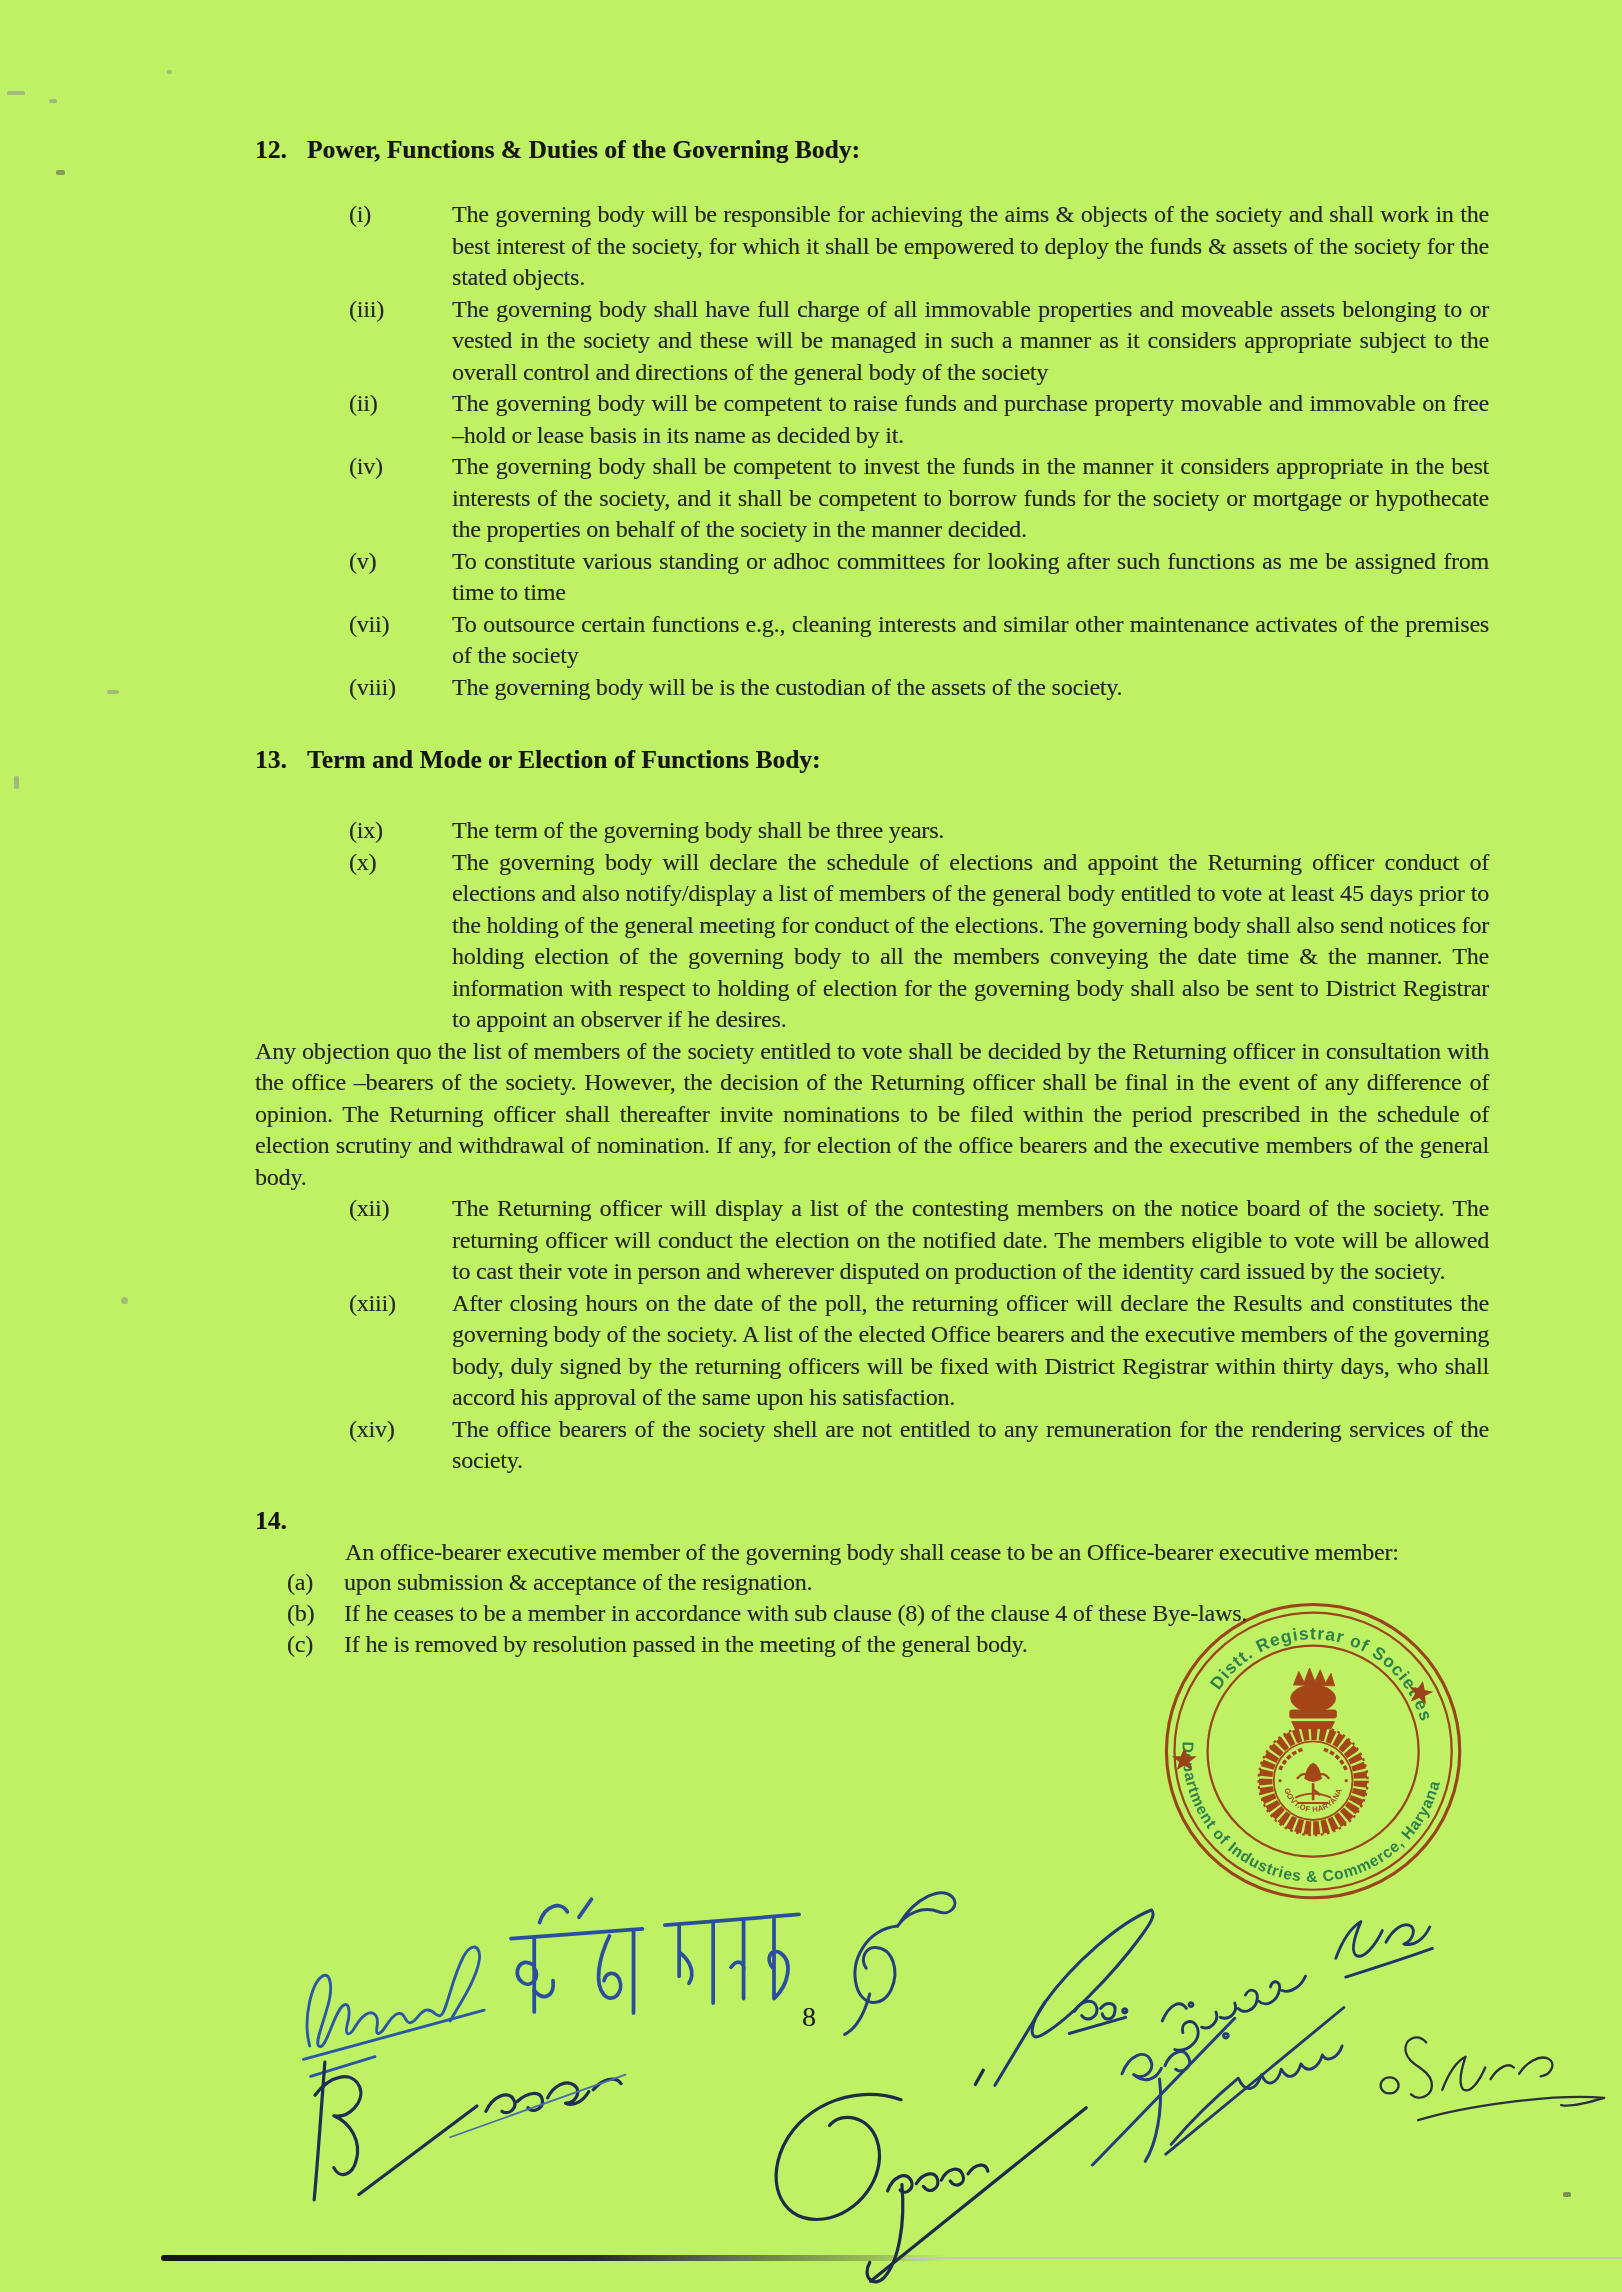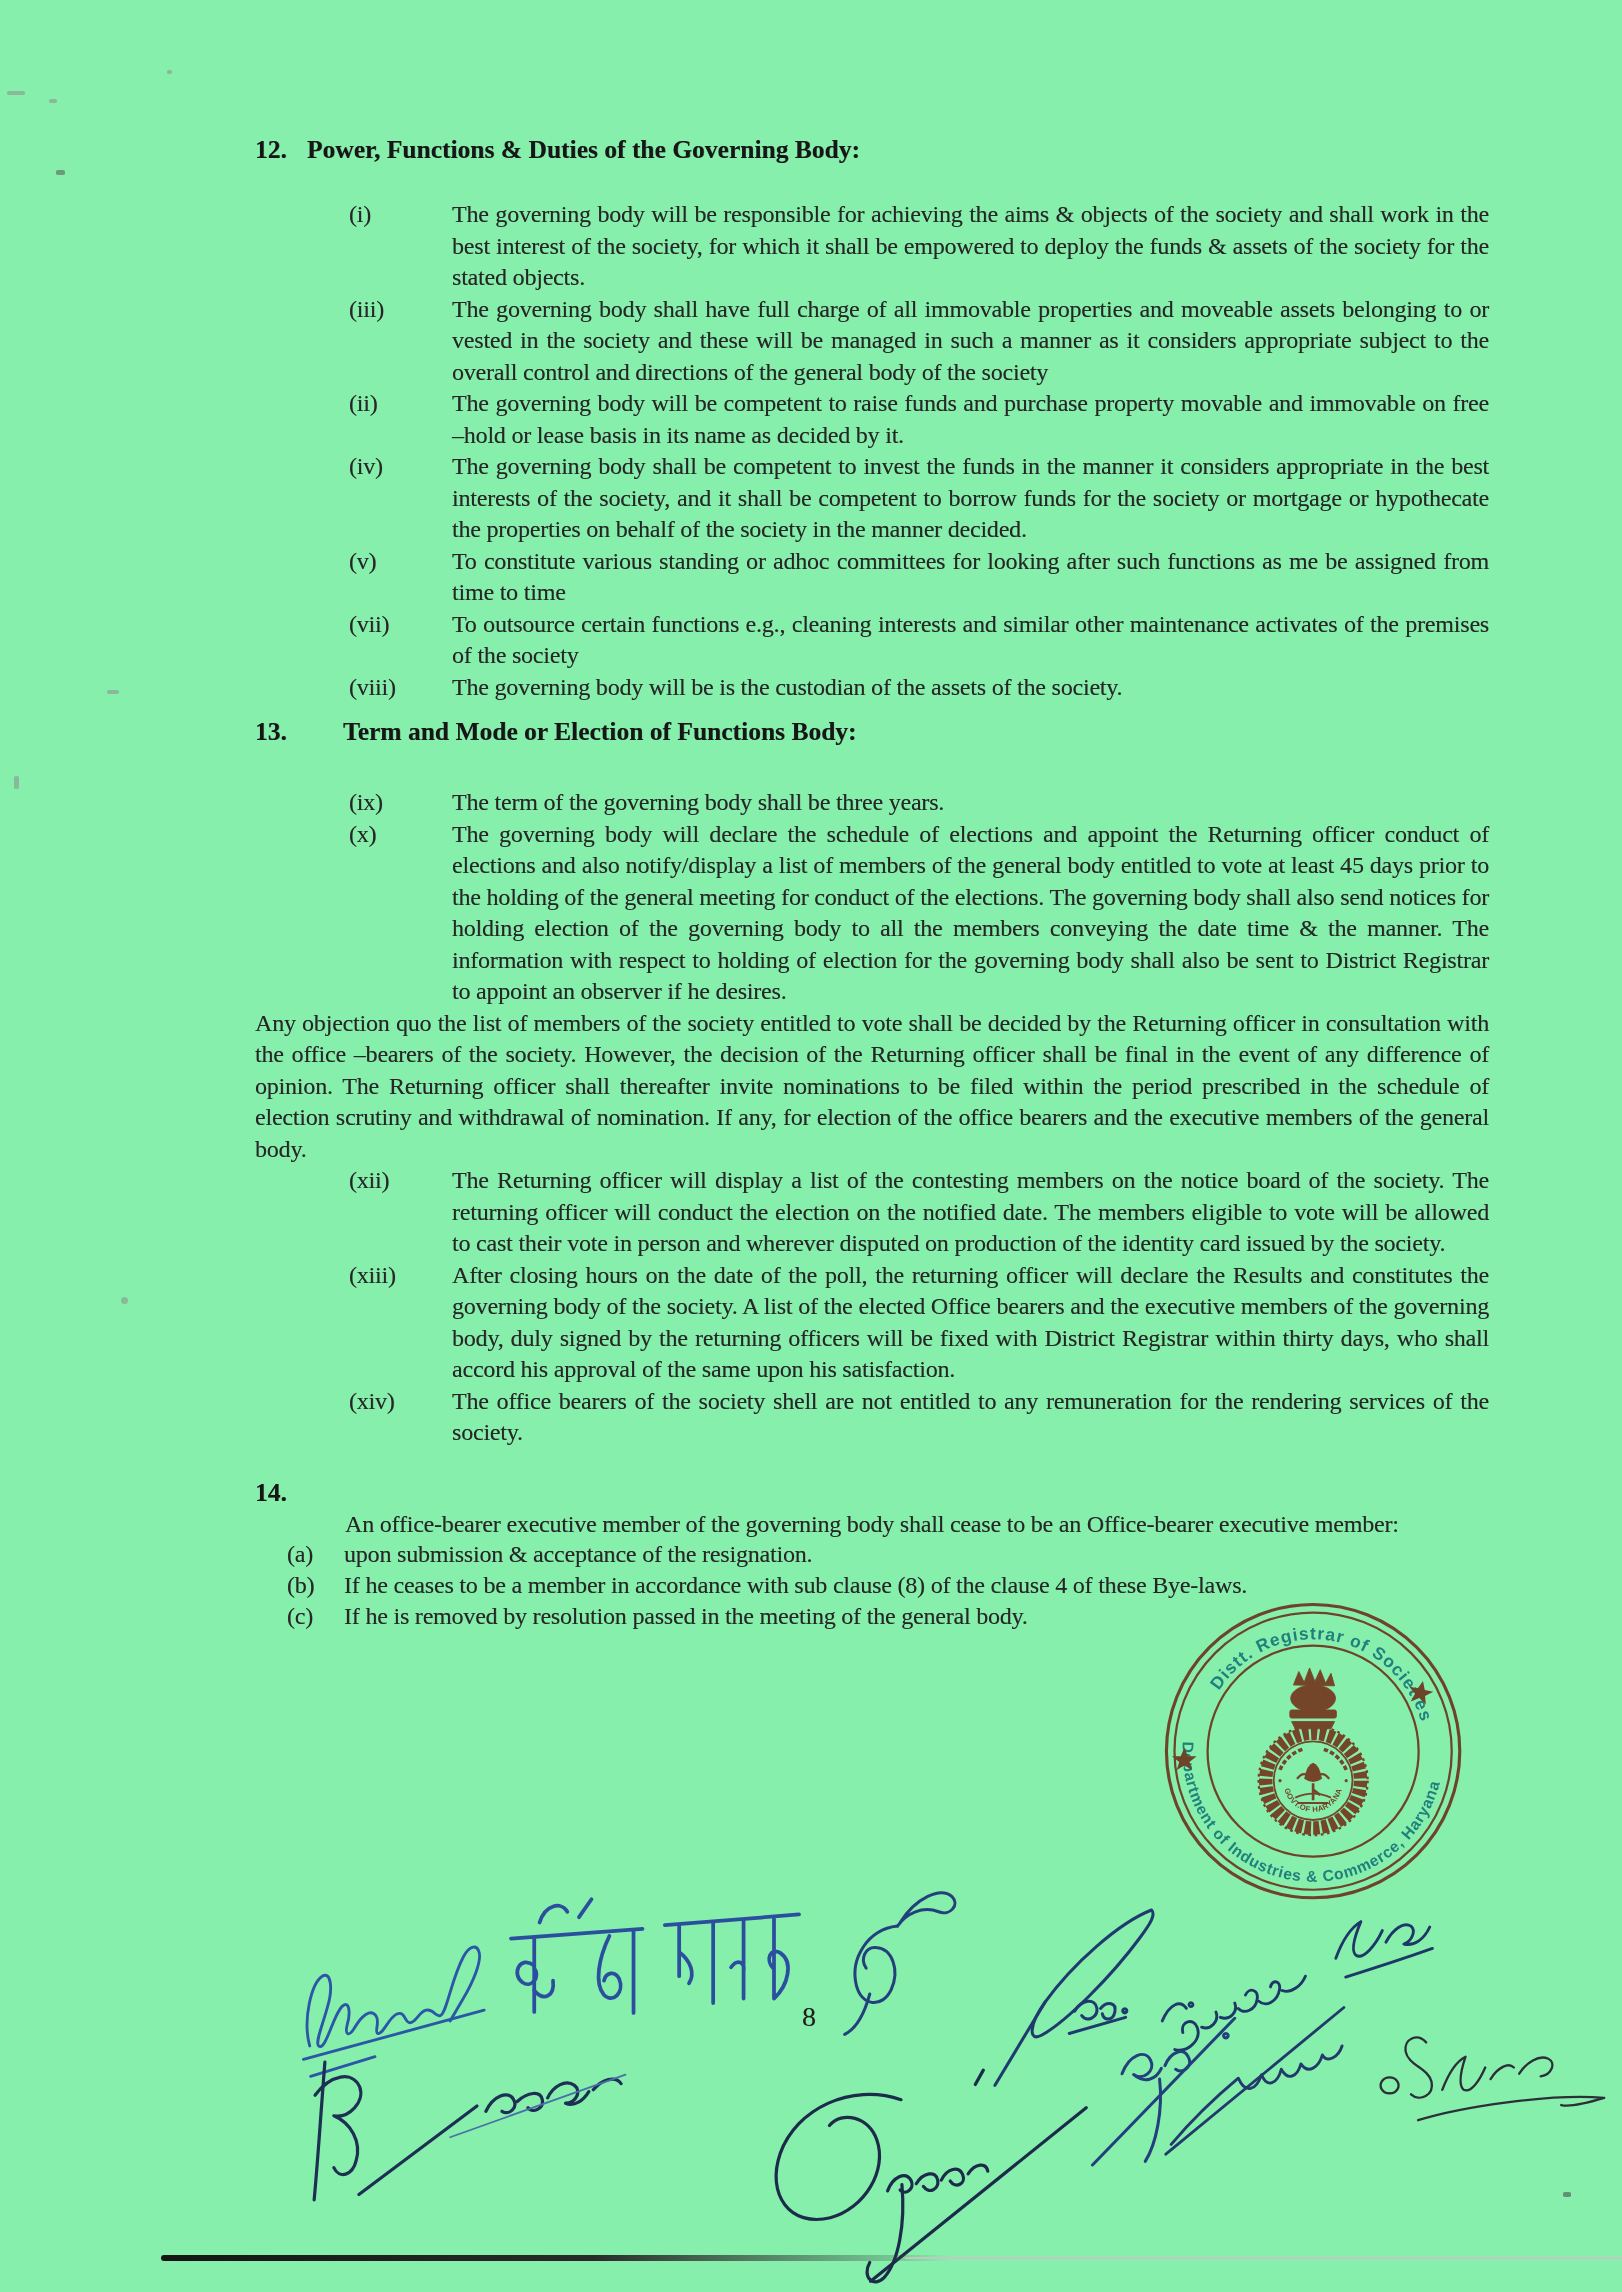--- a/index.html
+++ b/index.html
@@ -1,23 +1,23 @@
 <!DOCTYPE html>
 <html style="font-size:14.3px"><head>
 <meta charset="utf-8">
 <style>
   html,body{margin:0;padding:0;background:#777;}
-  .page{position:relative;width:1623px;height:2293px;background:#86efac;overflow:hidden;
+  .page{position:relative;width:1623px;height:2293px;background:#bef264;overflow:hidden;
         font-family:"Liberation Serif",serif;color:#262626;}
   .content{position:absolute;left:255px;top:133px;width:1234px;}
   .sec-head{display:flex;font-weight:bold;font-size:25.5px;line-height:34px;color:#161616;
             text-shadow:0.4px 0.4px 0.5px rgba(30,30,30,.45);}
   .sec-head .num{flex:none;width:52px;}
   .h12{margin-bottom:32px;}
-  .h13{margin-top:12px;margin-bottom:38px;gap:36px;}
+  .h13{margin-top:40px;margin-bottom:38px;}
   .h14{margin-top:27px;}
   .item{display:flex;font-size:24px;line-height:31.5px;letter-spacing:-0.2px;
         text-shadow:0.3px 0.3px 0.4px rgba(40,40,40,.4);}
   .item .rn{flex:none;width:103px;margin-left:94px;}
   .item .it{flex:1;text-align:justify;font-family:Liberation Serif, serif;}
   .intro{margin-left:90px;font-size:24px;line-height:29px;text-align:justify;letter-spacing:-0.2px;
          text-shadow:0.3px 0.3px 0.4px rgba(40,40,40,.4);}
   .itemb{display:flex;font-size:24px;line-height:31px;letter-spacing:-0.2px;
          text-shadow:0.3px 0.3px 0.4px rgba(40,40,40,.4);}
   .itemb .rn{flex:none;width:57px;margin-left:32px;}

